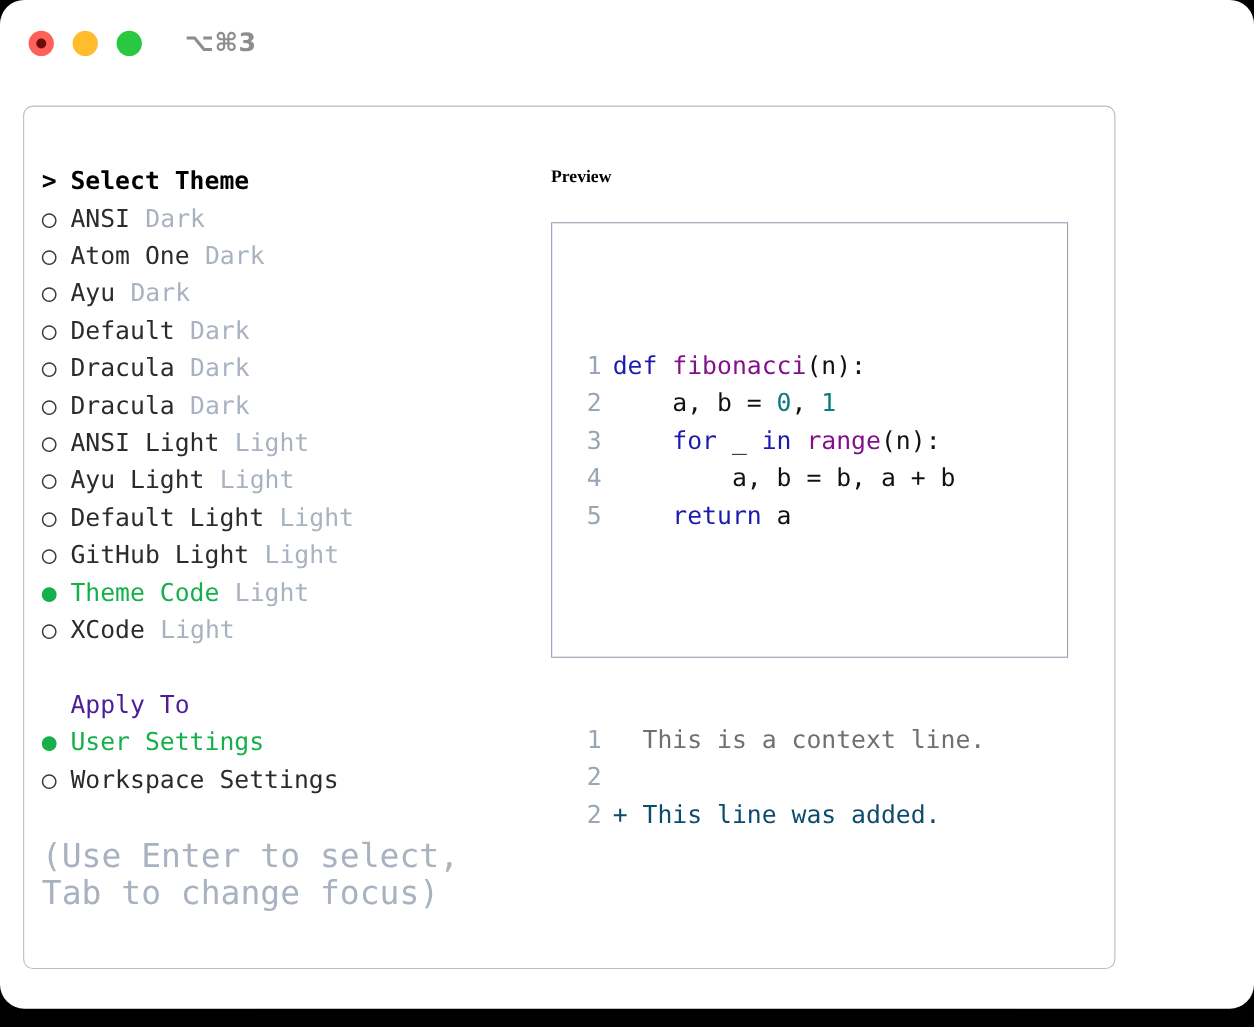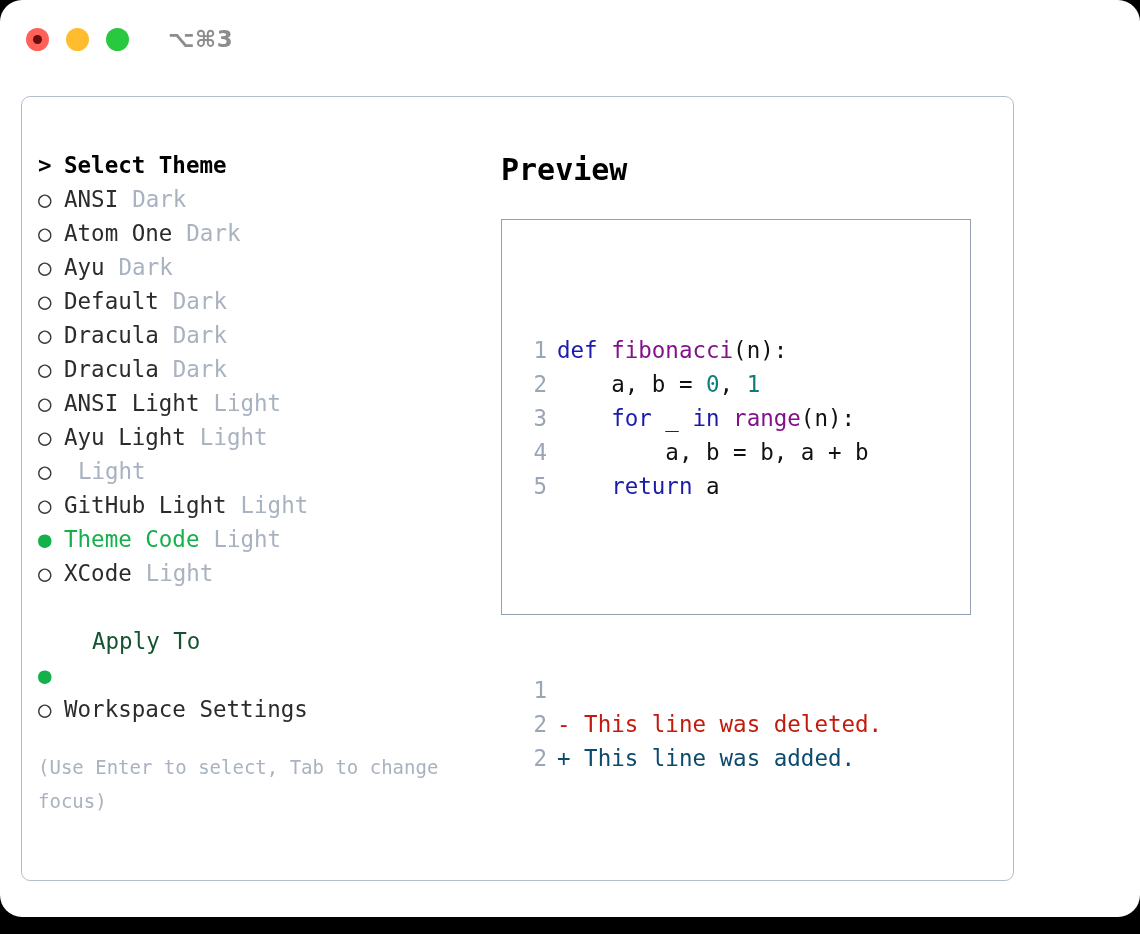--- a/index.html
+++ b/index.html
@@ -109,44 +109,44 @@
     color: #000000;
   }
   .title-row .marker { color: #000000; font-weight: bold; }
   .label-main { color: #2b2b2b; text-align: right; }
   .row.is-selected .label-main { color: #14b04a; }
   .label-variant {
     color: #a9b2c0;
     margin-left: 0.62em;
   }
   .section-head {
-    color: #14532d;
-    margin-left: 28px;
+    color: #4c1d95;
   }
   .spacer-row { height: 34px; }
   .hint {
-    margin-top: 20px;
-    font-size: 19px;
+    margin-top: 32px;
+    font-size: 30px;
     line-height: 34px;
     color: #a9b2c0;
     width: 410px;
   }
 
   
   .right-col {
     position: absolute;
     left: 479px;
     top: 55px;
     width: 490px;
   }
   .preview-title {
-    font-size: 30px;
+    font-size: 16px;
     font-weight: bold;
     color: #000000;
     margin-bottom: 32px;
+    font-family: Liberation Serif, serif;
   }
   .preview-box {
     width: 470px;
     height: 396px;
     border: 1.5px solid #93a1b3;
     background: #ffffff;
     box-sizing: border-box;
     position: relative;
   }
   .code {
@@ -202,48 +202,48 @@
 
         <div id="theme-list">
             <div class="row"><span class="marker">○</span><span class="label-main">ANSI</span><span class="label-variant">Dark</span></div>
             <div class="row"><span class="marker">○</span><span class="label-main">Atom One</span><span class="label-variant">Dark</span></div>
             <div class="row"><span class="marker">○</span><span class="label-main">Ayu</span><span class="label-variant">Dark</span></div>
             <div class="row"><span class="marker">○</span><span class="label-main">Default</span><span class="label-variant">Dark</span></div>
             <div class="row"><span class="marker">○</span><span class="label-main">Dracula</span><span class="label-variant">Dark</span></div>
             <div class="row"><span class="marker">○</span><span class="label-main">Dracula</span><span class="label-variant">Dark</span></div>
             <div class="row"><span class="marker">○</span><span class="label-main">ANSI Light</span><span class="label-variant">Light</span></div>
             <div class="row"><span class="marker">○</span><span class="label-main">Ayu Light</span><span class="label-variant">Light</span></div>
-            <div class="row"><span class="marker">○</span><span class="label-variant">Light</span></div>
+            <div class="row"><span class="marker">○</span><span class="label-main">Default Light</span><span class="label-variant">Light</span></div>
             <div class="row"><span class="marker">○</span><span class="label-main">GitHub Light</span><span class="label-variant">Light</span></div>
             <div class="row is-selected"><span class="marker selected">●</span><span class="label-main">Theme Code</span><span class="label-variant">Light</span></div>
             <div class="row"><span class="marker">○</span><span class="label-main">XCode</span><span class="label-variant">Light</span></div>
           </div>
 
         <div class="spacer-row"></div>
 
         <div class="row">
           <span class="marker"> </span>
           <span class="section-head">Apply To</span>
         </div>
 
         <div id="apply-to-list">
-            <div class="row is-selected"><span class="marker selected">●</span></div>
+            <div class="row is-selected"><span class="marker selected">●</span><span class="label-main">User Settings</span></div>
             <div class="row"><span class="marker">○</span><span class="label-main">Workspace Settings</span></div>
           </div>
 
         <div class="hint">(Use Enter to select, Tab to change focus)</div>
       </div>
 
       <div class="right-col">
         <div class="preview-title">Preview</div>
 
         <div class="preview-box">
           <div class="code">
             <div id="code-lines"><div class="cline"><span class="lno">1</span><span class="ctext"><span class="kw">def </span><span class="fn">fibonacci</span><span class="pun">(n):</span></span></div><div class="cline"><span class="lno">2</span><span class="ctext"><span class="pun">    a, b = </span><span class="num">0</span><span class="pun">, </span><span class="num">1</span></span></div><div class="cline"><span class="lno">3</span><span class="ctext"><span class="pun">    </span><span class="kw">for</span><span class="pun"> _ </span><span class="kw">in</span><span class="pun"> </span><span class="fn">range</span><span class="pun">(n):</span></span></div><div class="cline"><span class="lno">4</span><span class="ctext"><span class="pun">        a, b = b, a + b</span></span></div><div class="cline"><span class="lno">5</span><span class="ctext"><span class="pun">    </span><span class="kw">return</span><span class="pun"> a</span></span></div></div>
             <div class="blank-line"></div>
-            <div id="diff-lines"><div class="cline"><span class="lno">1</span></div><div class="cline"><span class="lno">2</span><span class="diff-del">- This line was deleted.</span></div><div class="cline"><span class="lno">2</span><span class="diff-add">+ This line was added.</span></div></div>
+            <div id="diff-lines"><div class="cline"><span class="lno">1</span><span class="diff-ctx">  This is a context line.</span></div><div class="cline"><span class="lno">2</span></div><div class="cline"><span class="lno">2</span><span class="diff-add">+ This line was added.</span></div></div>
           </div>
         </div>
       </div>
 
     </div>
   </div>
 </div>
 
 </body></html>

